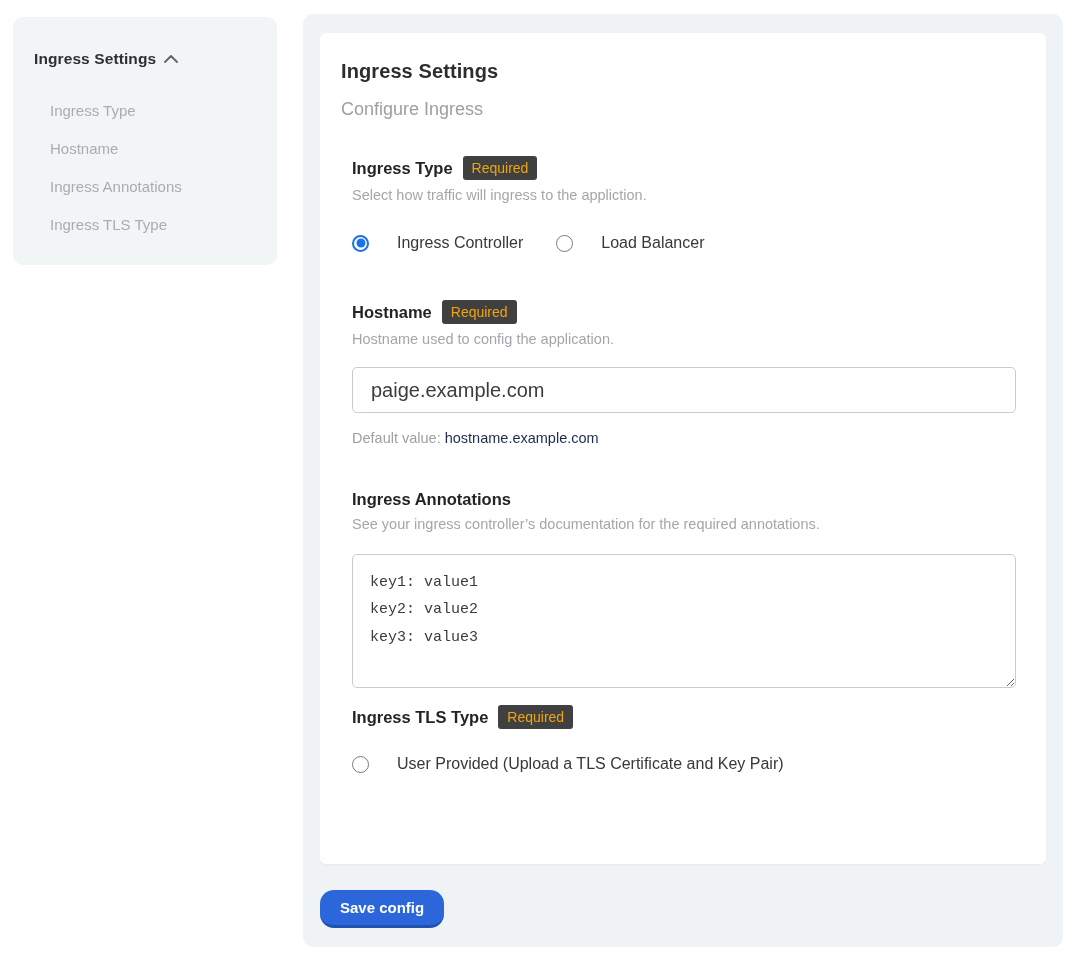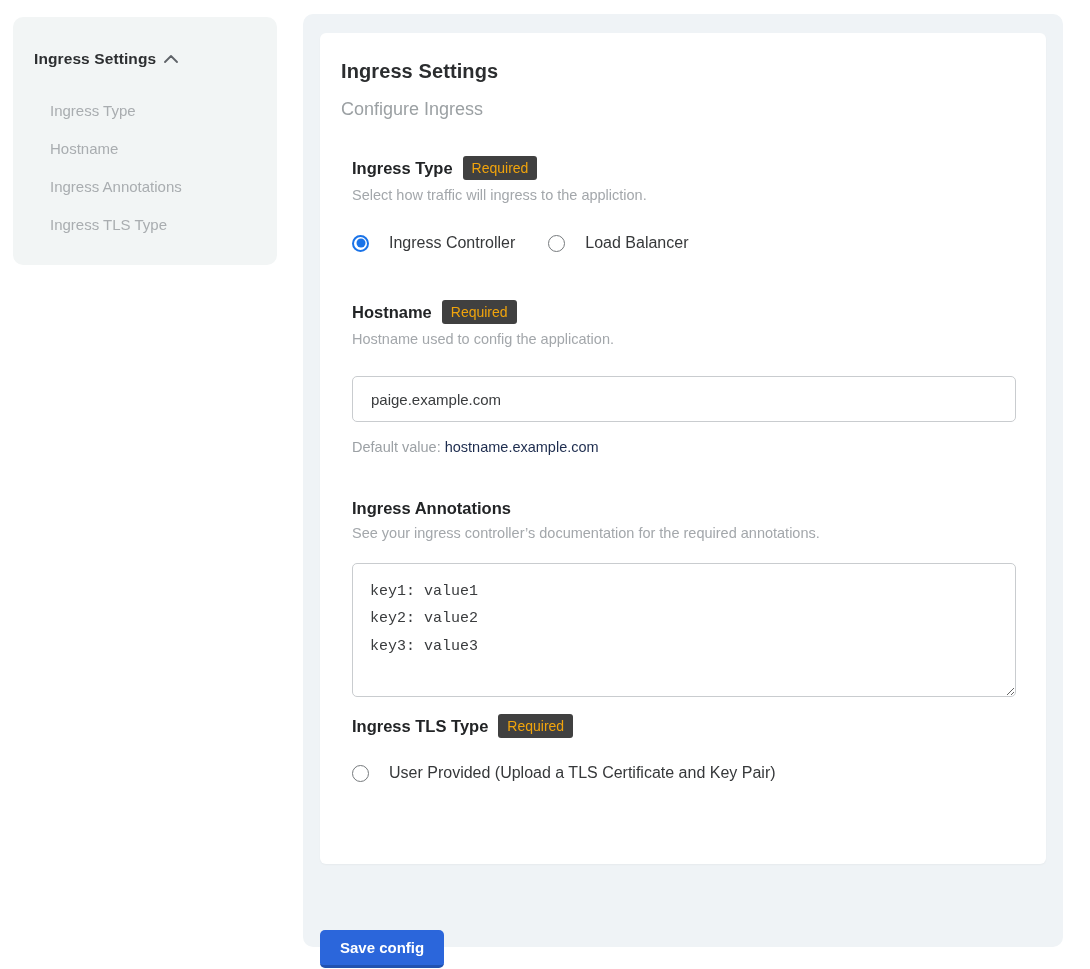--- a/index.html
+++ b/index.html
@@ -96,21 +96,21 @@
     font-size: 14.5px;
     color: #a3a7ab;
   }
 
   
   .radio-row-inline {
     margin-top: 31px;
     display: flex; align-items: center; gap: 33px;
   }
   .radio-option {
-    display: flex; align-items: center; gap: 20px;
+    display: flex; align-items: center; gap: 28px;
     cursor: pointer;
     text-align: center;
   }
   .radio-circle {
     width: 17px; height: 17px;
     border-radius: 50%;
     border: 1.5px solid #767a7d;
     background: #fff;
     flex: 0 0 auto;
     position: relative;
@@ -130,26 +130,26 @@
   .radio-label {
     font-size: 16px;
     color: #36383a;
   }
 
   .radio-stack { margin-top: 26px; }
   .radio-stack .radio-option { margin-bottom: 19px; }
 
   
   .text-input {
-    margin-top: 29px;
+    margin-top: 20px;
     width: 664px; height: 46px;
     border: 1px solid #c9cccf;
     border-radius: 5px;
     padding: 0 18px;
-    font-size: 15px;
+    font-size: 20px;
     color: #3a3c3e;
     font-family: "Liberation Sans", sans-serif;
     background: #fff;
     outline: none;
     display: block;
   }
   .default-value-line {
     margin-top: 17px;
     font-size: 14.5px;
     color: #9ca1a5;
@@ -174,28 +174,27 @@
   }
 
   
   .save-button {
     position: absolute;
     left: 17px; top: 876px;
     min-width: 119px; height: 38px;
     background: #2b66db;
     border: none;
     border-bottom: 3px solid #2152b0;
-    border-radius: 5px;
+    border-radius: 14px;
     color: #ffffff;
     font-size: 15px;
     font-weight: bold;
     font-family: "Liberation Sans", sans-serif;
     padding: 0 20px;
     cursor: pointer;
-    margin-top: 40px;
   }
 </style>
 </head>
 <body>
 
 <aside class="sidebar">
   <div class="sidebar-header">
     <span class="sidebar-header-label">Ingress Settings</span>
     <span class="chevron-up">
       <svg width="14" height="8" viewBox="0 0 14 8">

